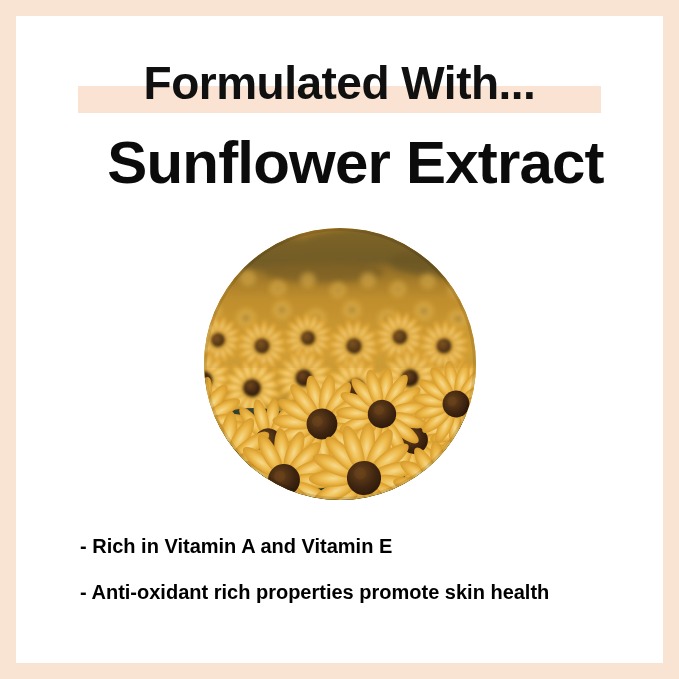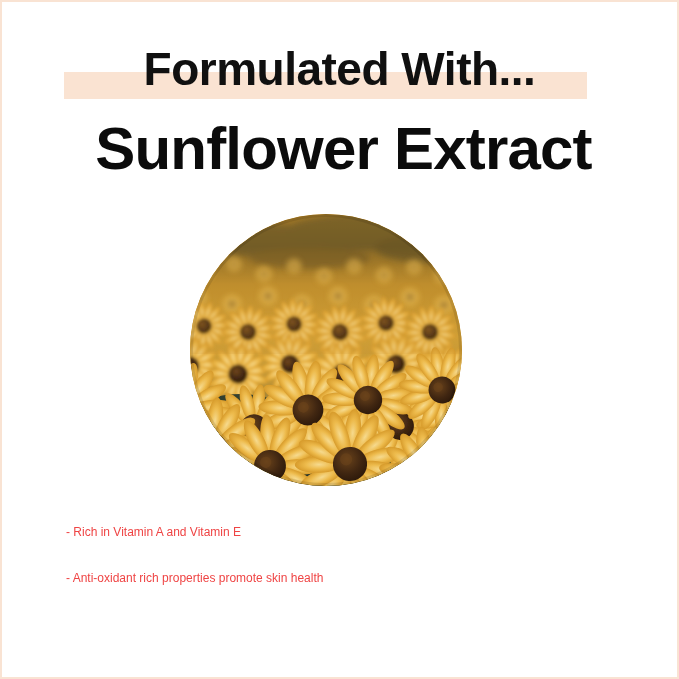--- a/index.html
+++ b/index.html
@@ -13,21 +13,21 @@
     overflow: hidden;
     font-family: "Liberation Sans", "DejaVu Sans", sans-serif;
   }
 
   .poster {
     position: relative;
     width: 679px;
     height: 679px;
     box-sizing: border-box;
     background: #F9E3D3;
-    padding: 2px;
+    padding: 16px;
   }
 
   .inner {
     position: relative;
     width: 100%;
     height: 100%;
     background: #FFFFFF;
     box-sizing: border-box;
     overflow: hidden;
   }
@@ -58,21 +58,21 @@
     line-height: 58px;
     font-weight: 600;
     letter-spacing: -0.5px;
     color: #101010;
     white-space: nowrap;
   }
 
   
   .title {
     position: absolute;
-    left: 4px;
+    left: 16px;
     top: 110px;
     width: 100%;
     text-align: center;
     font-size: 60px;
     line-height: 74px;
     font-weight: 700;
     letter-spacing: -0.8px;
     color: #0B0B0B;
     white-space: nowrap;
   }
@@ -95,24 +95,24 @@
   }
 
   
   .bullets {
     position: absolute;
     left: 64px;
     top: 518px;
     width: 560px;
   }
   .bullet {
-    font-size: 12px;
+    font-size: 20px;
     line-height: 24px;
-    color: #ef4444;
-    font-weight: 400;
+    color: #000000;
+    font-weight: 700;
     margin-bottom: 22px;
     white-space: nowrap;
   }
   .bullet:last-child { margin-bottom: 12px; }
 </style>
 </head>
 <body>
 
 <div class="poster">
   <div class="inner">

